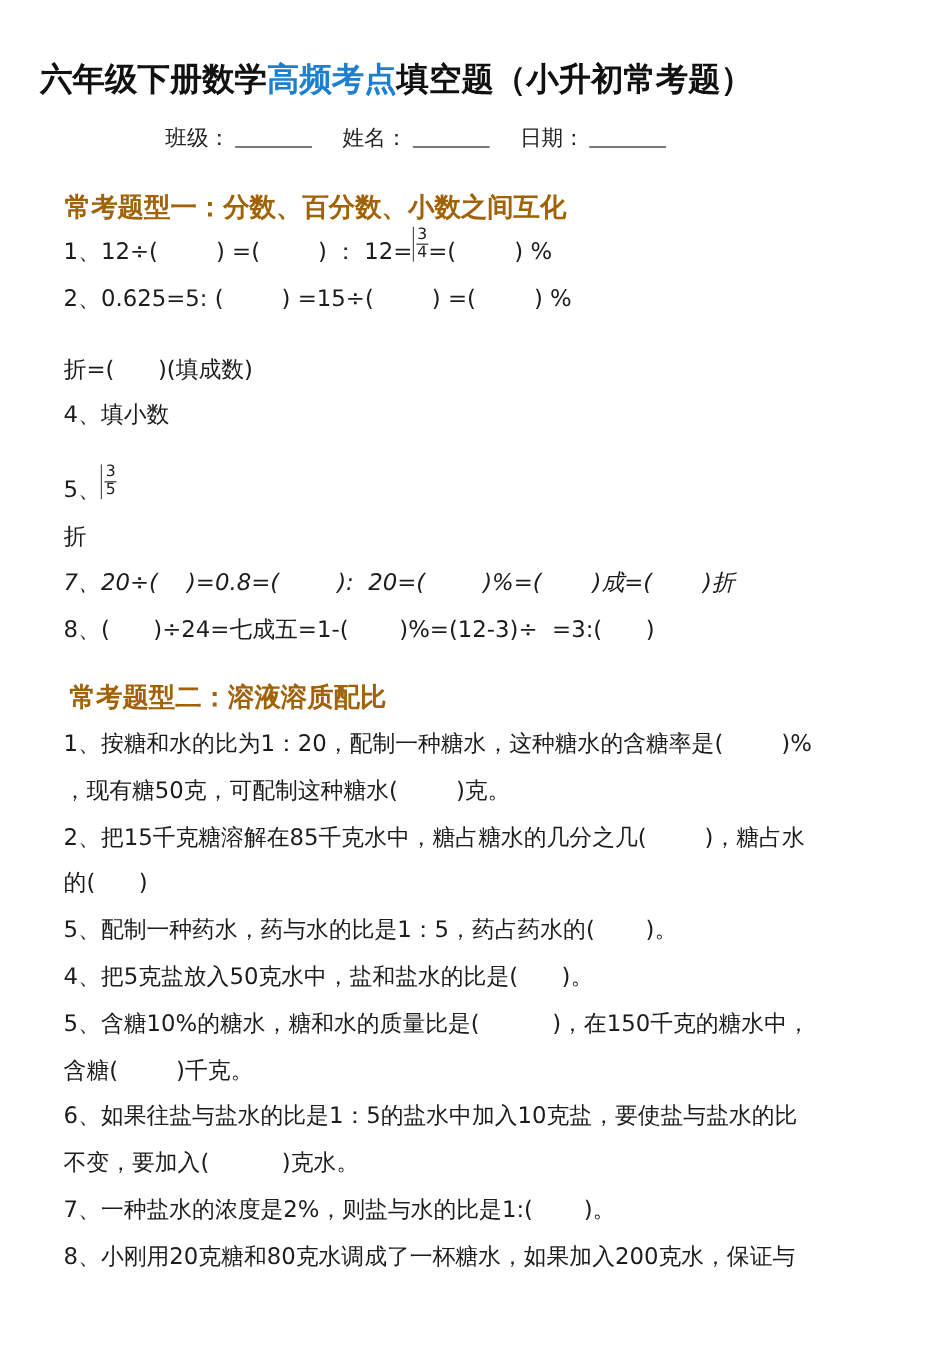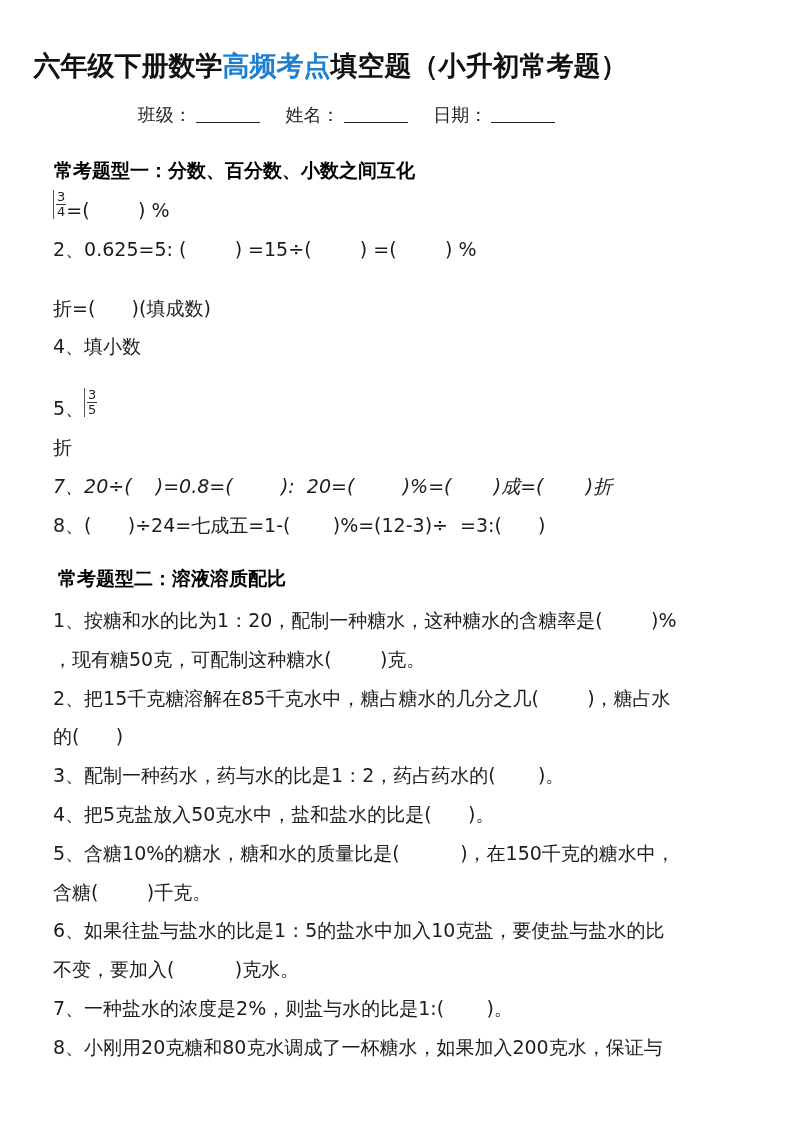--- a/index.html
+++ b/index.html
@@ -43,23 +43,23 @@
     display: inline-block;
     width: 64px;
     border-bottom: 1px solid #222;
     height: 18px;
     vertical-align: -2px;
     margin-left: 4px;
   }
   .section-heading {
     position: absolute;
     left: 54px;
-    font-size: 19px;
+    font-size: 22px;
     font-weight: bold;
-    color: #000000;
+    color: #a16207;
     white-space: nowrap;
   }
   .line {
     position: absolute;
     left: 53px;
     font-size: 19px;
     color: #1c1c1c;
     white-space: pre;
     line-height: 24px;
   }
@@ -82,21 +82,21 @@
 <div class="title"><span>六年级下册数学</span><span class="hl">高频考点</span><span>填空题（小升初常考题）</span></div>
 
 <div class="meta">
   <span class="field"><span>班级：</span><span class="blank"></span></span>
   <span class="field"><span>姓名：</span><span class="blank"></span></span>
   <span class="field"><span>日期：</span><span class="blank"></span></span>
 </div>
 
 <div class="section-heading" style="top:158px;">常考题型一：分数、百分数、小数之间互化</div>
 
-<div class="line" style="top:198px;"><span class="frac"><span class="num">3</span><span class="den">4</span></span><span>=(        ) %</span></div>
+<div class="line" style="top:198px;"><span>1、12÷(        ) =(        ) ： 12=</span><span class="frac"><span class="num">3</span><span class="den">4</span></span><span>=(        ) %</span></div>
 
 <div class="line" style="top:237px;">2、0.625=5: (        ) =15÷(        ) =(        ) %</div>
 
 <div class="line" style="top:296px;">折=(      )(填成数)</div>
 
 <div class="line" style="top:334px;">4、填小数</div>
 
 <div class="line" style="top:396px;"><span>5、</span><span class="frac"><span class="num">3</span><span class="den">5</span></span></div>
 
 <div class="line" style="top:435px;">折</div>
@@ -104,20 +104,20 @@
 <div class="line" style="top:474px;font-style:italic;">7、20÷(    )=0.8=(        ):  20=(        )%=(       )成=(       )折</div>
 
 <div class="line" style="top:513px;">8、(      )÷24=七成五=1-(       )%=(12-3)÷  =3:(      )</div>
 
 <div class="section-heading" style="top:566px; left:58px;">常考题型二：溶液溶质配比</div>
 
 <div class="line" style="top:608px;">1、按糖和水的比为1：20，配制一种糖水，这种糖水的含糖率是(        )%</div>
 <div class="line" style="top:647px;">，现有糖50克，可配制这种糖水(        )克。</div>
 <div class="line" style="top:686px;">2、把15千克糖溶解在85千克水中，糖占糖水的几分之几(        )，糖占水</div>
 <div class="line" style="top:724px;">的(      )</div>
-<div class="line" style="top:763px;">3、配制一种药水，药与水的比是1：2，药占药水的(       )。</div>
+<div class="line" style="top:763px;">5、配制一种药水，药与水的比是1：5，药占药水的(       )。</div>
 <div class="line" style="top:802px;">4、把5克盐放入50克水中，盐和盐水的比是(      )。</div>
 <div class="line" style="top:841px;">5、含糖10%的糖水，糖和水的质量比是(          )，在150千克的糖水中，</div>
 <div class="line" style="top:880px;">含糖(        )千克。</div>
 <div class="line" style="top:918px;">6、如果往盐与盐水的比是1：5的盐水中加入10克盐，要使盐与盐水的比</div>
 <div class="line" style="top:957px;text-align:center;">不变，要加入(          )克水。</div>
 <div class="line" style="top:996px;">7、一种盐水的浓度是2%，则盐与水的比是1:(       )。</div>
 <div class="line" style="top:1035px;">8、小刚用20克糖和80克水调成了一杯糖水，如果加入200克水，保证与</div>
 
 </body></html>

